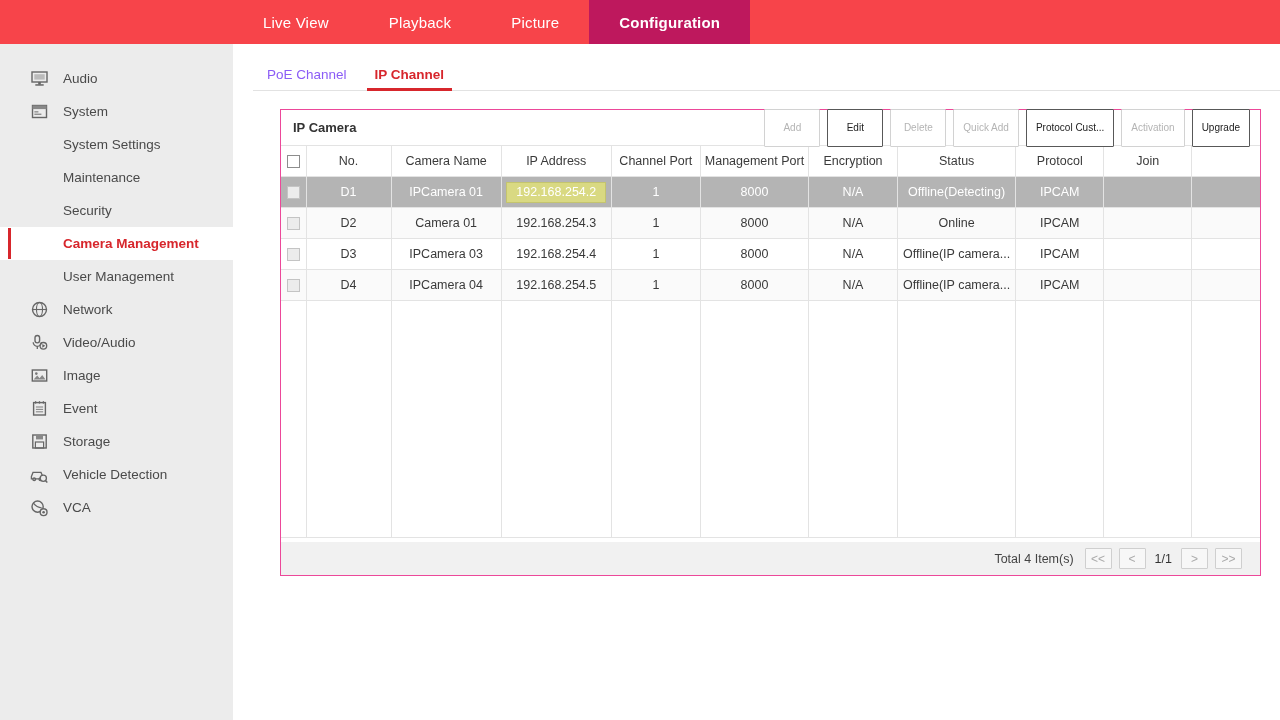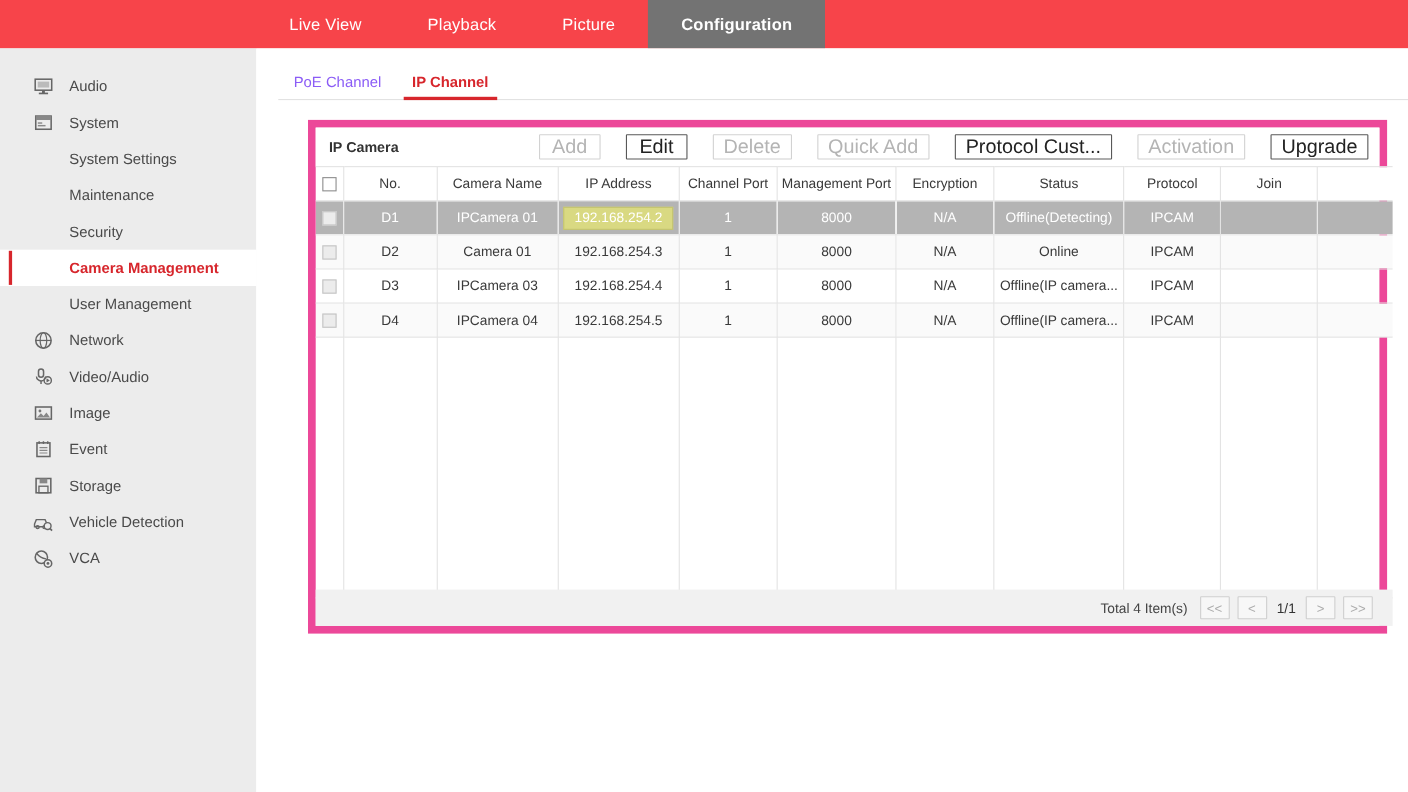--- a/index.html
+++ b/index.html
@@ -24,21 +24,21 @@
     display: flex; align-items: center; justify-content: center;
     padding: 0 30px;
     color: #ffffff;
     font-size: 15px;
     letter-spacing: .2px;
     cursor: pointer;
     user-select: none;
     white-space: nowrap;
   }
   .nav-tab.active {
-    background: #737373;
+    background: #be185d;
     font-weight: bold;
   }
 
   
   .sidebar {
     position: absolute; top: 44px; left: 0;
     width: 233px; height: 676px;
     background: #ececec;
     padding-top: 18px;
   }
@@ -100,47 +100,47 @@
     content: "";
     position: absolute; left: 6px; right: 6px; bottom: -1px;
     height: 3px; background: #d7262c;
   }
 
   
   .panel {
     position: absolute;
     left: 47px; top: 65px;
     width: 981px; height: 467px;
-    border: 7px solid #ec4899;
+    border: 1px solid #ec4899;
     background: #ffffff;
   }
   .panel-head {
     height: 35px;
     display: flex; align-items: center;
     padding: 0 10px 0 12px;
     background: #ffffff;
   }
   .panel-title {
     font-size: 13px; font-weight: bold; color: #333;
     flex: none;
   }
   .btn-row { margin-left: auto; display: flex; align-items: center; gap: 7px; }
   .btn {
-    height: 23px;
+    height: 38px;
     min-width: 56px;
     padding: 0 9px;
     border: 1px solid #585858;
     background: #ffffff;
     color: #222;
-    font-size: 18px;
+    font-size: 10px;
     font-family: "Liberation Sans", sans-serif;
     border-radius: 1px;
     cursor: pointer;
     white-space: nowrap;
-    display: flex; align-items: center; justify-content: center; margin-left: 16px;
+    display: flex; align-items: center; justify-content: center;
   }
   .btn.disabled {
     border-color: #d2d2d2;
     color: #b4b4b4;
     cursor: default;
   }
 
   
   .tbl { width: 979px; border-collapse: collapse; table-layout: fixed; }
   .tbl th, .tbl td {

